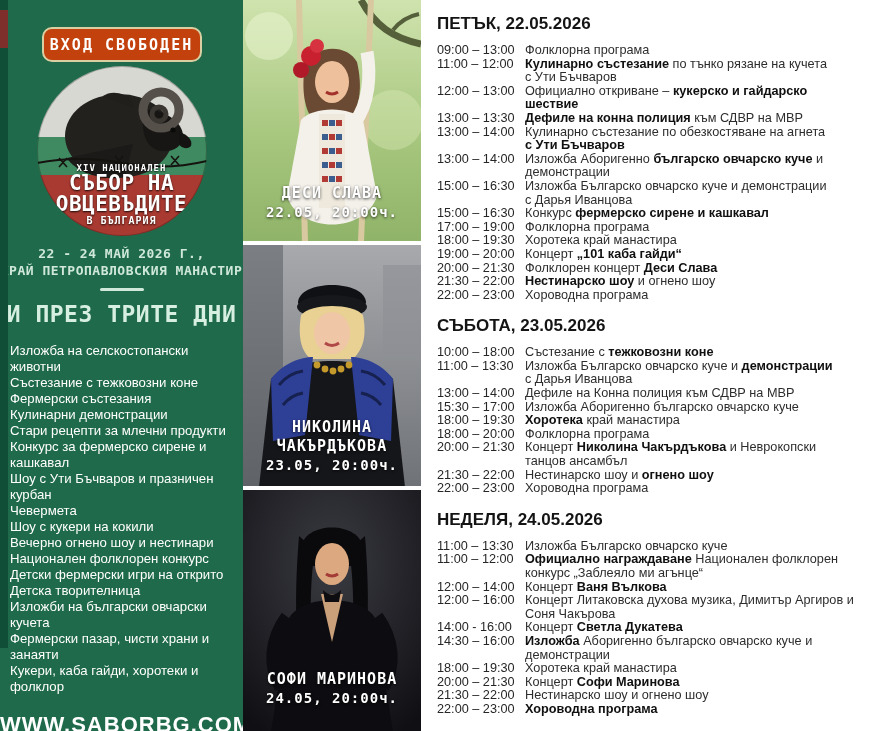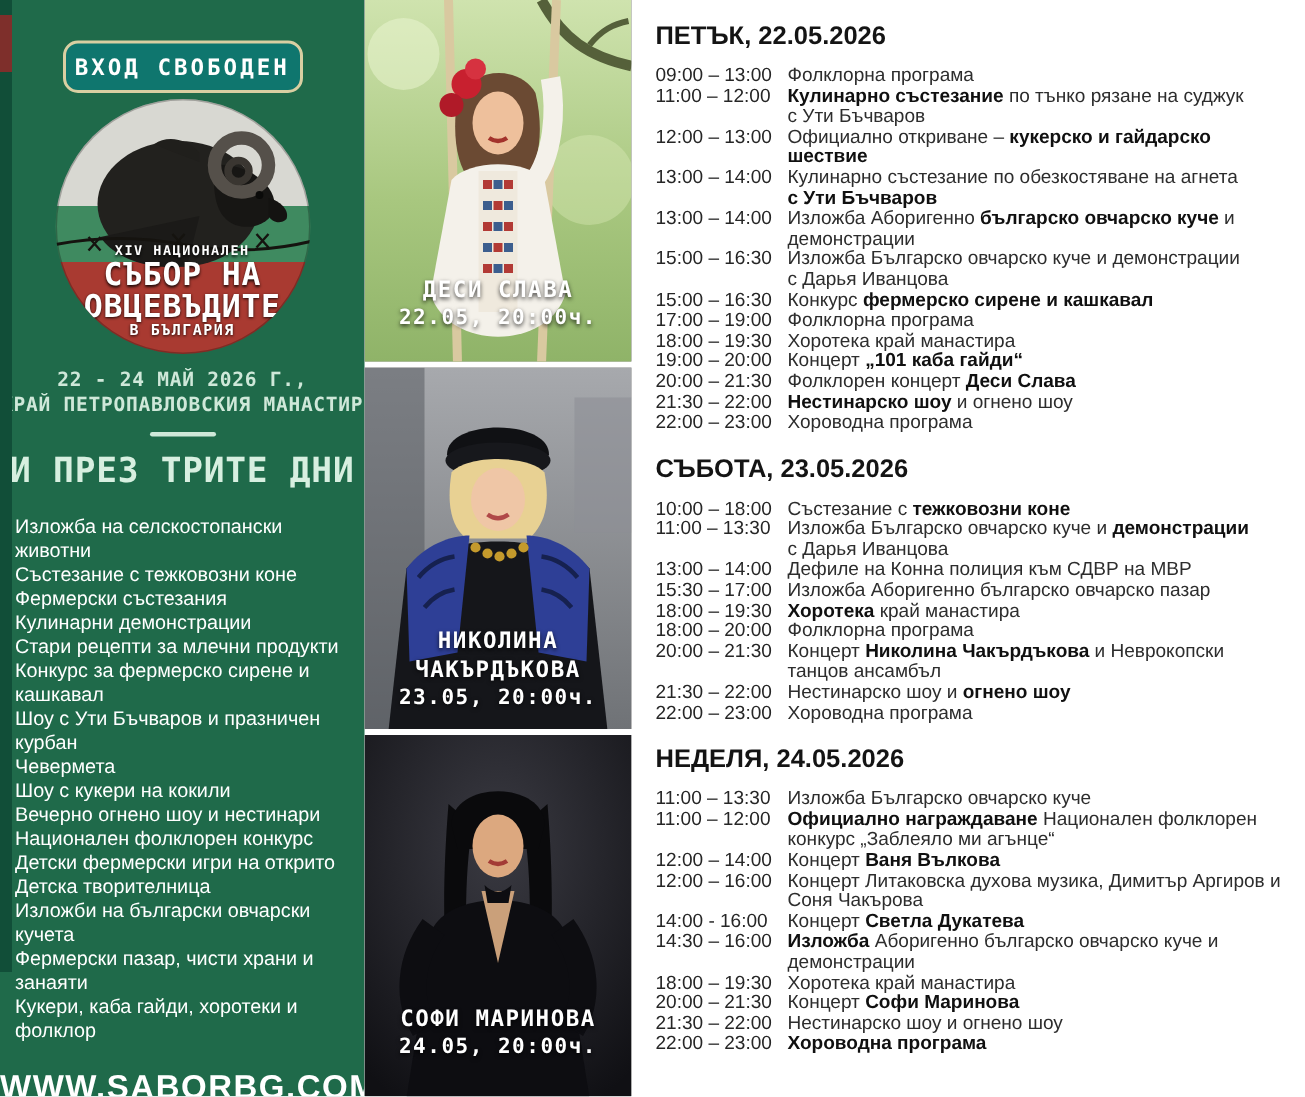--- a/index.html
+++ b/index.html
@@ -2,21 +2,21 @@
 <html lang="bg"><head>
 <meta charset="utf-8">
 <style>
   html,body{margin:0;padding:0;background:#fff;}
   .poster{position:relative;width:870px;height:731px;display:flex;overflow:hidden;
           font-family:"Liberation Sans",sans-serif;background:#fff;}
   
   .sidebar{position:relative;width:243px;height:731px;flex:none;background:#1f6a4a;overflow:hidden;}
   .spine{position:absolute;left:0;top:0;width:8px;height:648px;background:#114e38;}
   .spine-red{position:absolute;left:0;top:10px;width:8px;height:38px;background:#7e2f2b;}
-  .badge{margin:27px auto 0;width:156px;padding:7px 0 6px;background:#0f766e;border:2px solid #d9cfa2;
+  .badge{margin:27px auto 0;width:156px;padding:7px 0 6px;background:#c2410c;border:2px solid #d9cfa2;
          border-radius:10px;text-align:center;color:#fff;
          font:bold 15px "DejaVu Sans Mono",monospace;letter-spacing:2px;}
   .emblem{position:relative;width:170px;height:170px;margin:4px auto 0;border-radius:50%;overflow:hidden;
           background:linear-gradient(#d8d8d2 0 42%,#3f8a60 42% 64%,#a93a31 64% 100%);
           box-shadow:0 0 0 1px rgba(0,0,0,.25) inset;}
   .emblem svg{position:absolute;left:0;top:0;}
   .emblem-text{position:absolute;left:0;right:0;bottom:10px;text-align:center;color:#fff;
                font-family:"DejaVu Sans Mono",monospace;font-weight:bold;
                text-shadow:0 1px 2px rgba(0,0,0,.85);}
   .em-sub{font-size:9px;letter-spacing:1px;}
@@ -231,25 +231,29 @@
   <main class="schedule">
     <div>
         <section class="day">
           <h2 class="day-title">ПЕТЪК, 22.05.2026</h2>
           <div class="row">
             <span class="time">09:00 – 13:00</span>
             <span class="desc"><span>Фолклорна програма</span></span>
           </div>
           <div class="row">
             <span class="time">11:00 – 12:00</span>
-            <span class="desc"><b>Кулинарно състезание</b><span> по тънко рязане на суджук</span><br><span>с Ути Бъчваров</span></span>
+            <span class="desc"><b>Кулинарно състезание</b><span> по тънко рязане на кучета</span><br><span>с Ути Бъчваров</span></span>
           </div>
           <div class="row">
             <span class="time">12:00 – 13:00</span>
             <span class="desc"><span>Официално откриване – </span><b>кукерско и гайдарско шествие</b></span>
+          </div>
+          <div class="row">
+            <span class="time">13:00 – 13:30</span>
+            <span class="desc"><b>Дефиле на конна полиция</b><span> към СДВР на МВР</span></span>
           </div>
           <div class="row">
             <span class="time">13:00 – 14:00</span>
             <span class="desc"><span>Кулинарно състезание по обезкостяване на агнета</span><br><b>с Ути Бъчваров</b></span>
           </div>
           <div class="row">
             <span class="time">13:00 – 14:00</span>
             <span class="desc"><span>Изложба Аборигенно </span><b>българско овчарско куче</b><span> и</span><br><span>демонстрации</span></span>
           </div>
           <div class="row">
@@ -294,21 +298,21 @@
           <div class="row">
             <span class="time">11:00 – 13:30</span>
             <span class="desc"><span>Изложба Българско овчарско куче и </span><b>демонстрации</b><br><span>с Дарья Иванцова</span></span>
           </div>
           <div class="row">
             <span class="time">13:00 – 14:00</span>
             <span class="desc"><span>Дефиле на Конна полиция към СДВР на МВР</span></span>
           </div>
           <div class="row">
             <span class="time">15:30 – 17:00</span>
-            <span class="desc"><span>Изложба Аборигенно българско овчарско пазар</span></span>
+            <span class="desc"><span>Изложба Аборигенно българско овчарско куче</span></span>
           </div>
           <div class="row">
             <span class="time">18:00 – 19:30</span>
             <span class="desc"><b>Хоротека</b><span> край манастира</span></span>
           </div>
           <div class="row">
             <span class="time">18:00 – 20:00</span>
             <span class="desc"><span>Фолклорна програма</span></span>
           </div>
           <div class="row">

